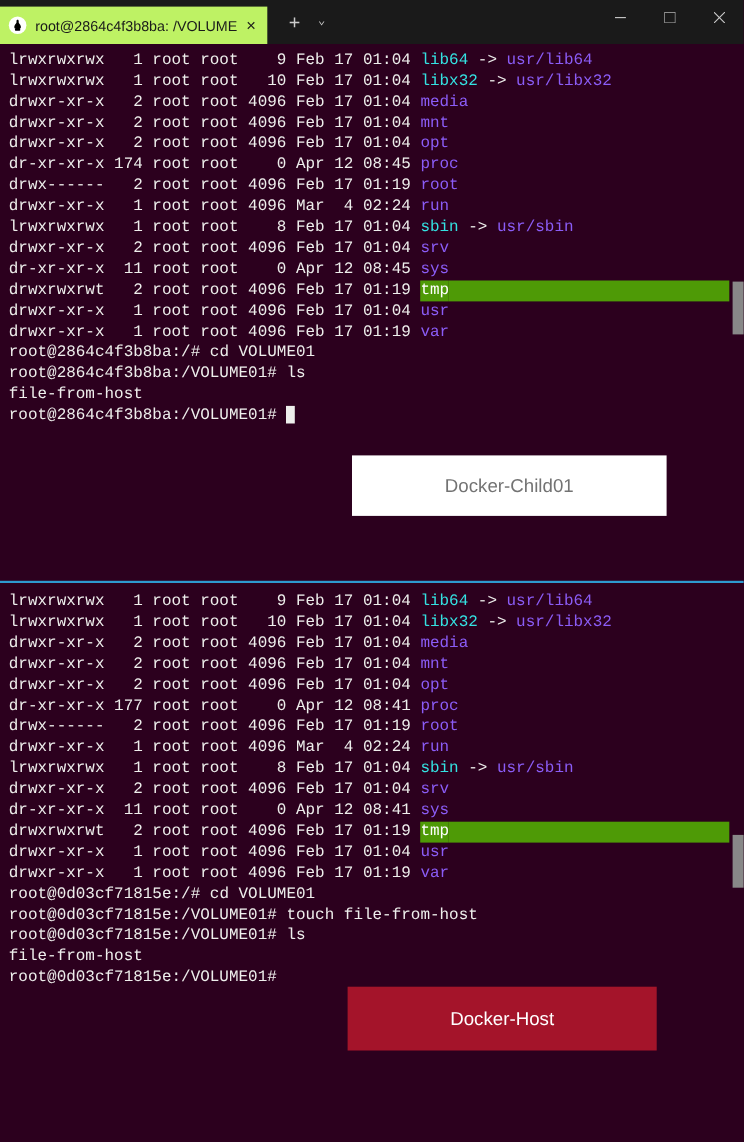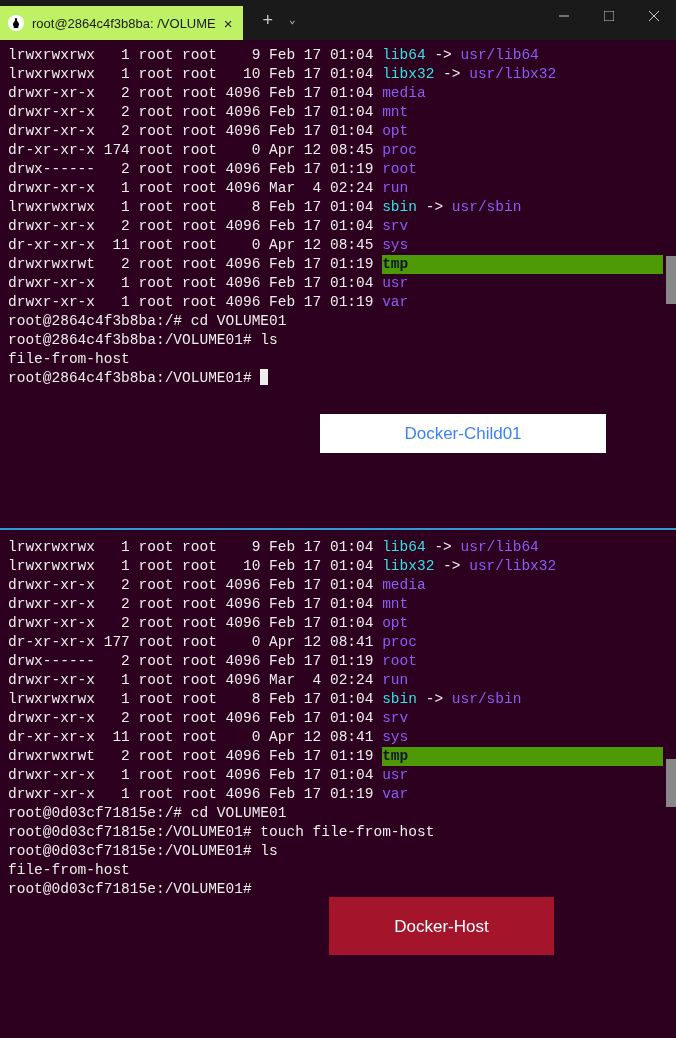--- a/index.html
+++ b/index.html
@@ -67,47 +67,47 @@
     color: #eeeeec;
     padding: 6px 8px 0 8px;
     white-space: pre;
     position: relative;
   }
   .pane-top { height: 490px; border-bottom: 2px solid #2e9ad0; }
   .pane-bottom { height: 506px; margin-top: 2px; }
   .c-cyan { color: #34e2e2; }
   .c-blue { color: #8b5cf6; }
   .c-white { color: #eeeeec; }
-  .bg-green { background: #4e9a06; color: #0f172a; padding-right: 0; font-weight: bold; }
+  .bg-green { background: #4e9a06; color: #ffffff; padding-right: 0; }
   .row { display: flex; }
   .fill-green { background: #4e9a06; flex: 0 0 auto; width: 255px; }
   .scrollbar {
     position: absolute;
     right: 0;
     width: 10px;
     background: #888;
   }
   .sb1 { top: 256px; height: 48px; }
   .sb2 { top: 759px; height: 48px; }
   .label-box {
     position: absolute;
     font-family: 'Segoe UI', Arial, sans-serif;
     font-size: 17px;
     display: flex;
     align-items: center;
     justify-content: center;
   }
   .label-child {
     left: 320px; top: 414px;
-    width: 286px; height: 39px;
-    background: #fff; color: #3b82f6;
+    width: 286px; height: 55px;
+    background: #fff; color: #737373;
   }
   .label-host {
-    left: 329px; top: 897px;
-    width: 225px; height: 58px;
+    left: 316px; top: 897px;
+    width: 281px; height: 58px;
     background: #a4142a; color: #fff;
   }
   .cursor {
     display: inline-block;
     width: 8px; height: 16px;
     background: #eeeeec;
     vertical-align: text-bottom;
     margin-bottom: 1px;
   }
 </style>

